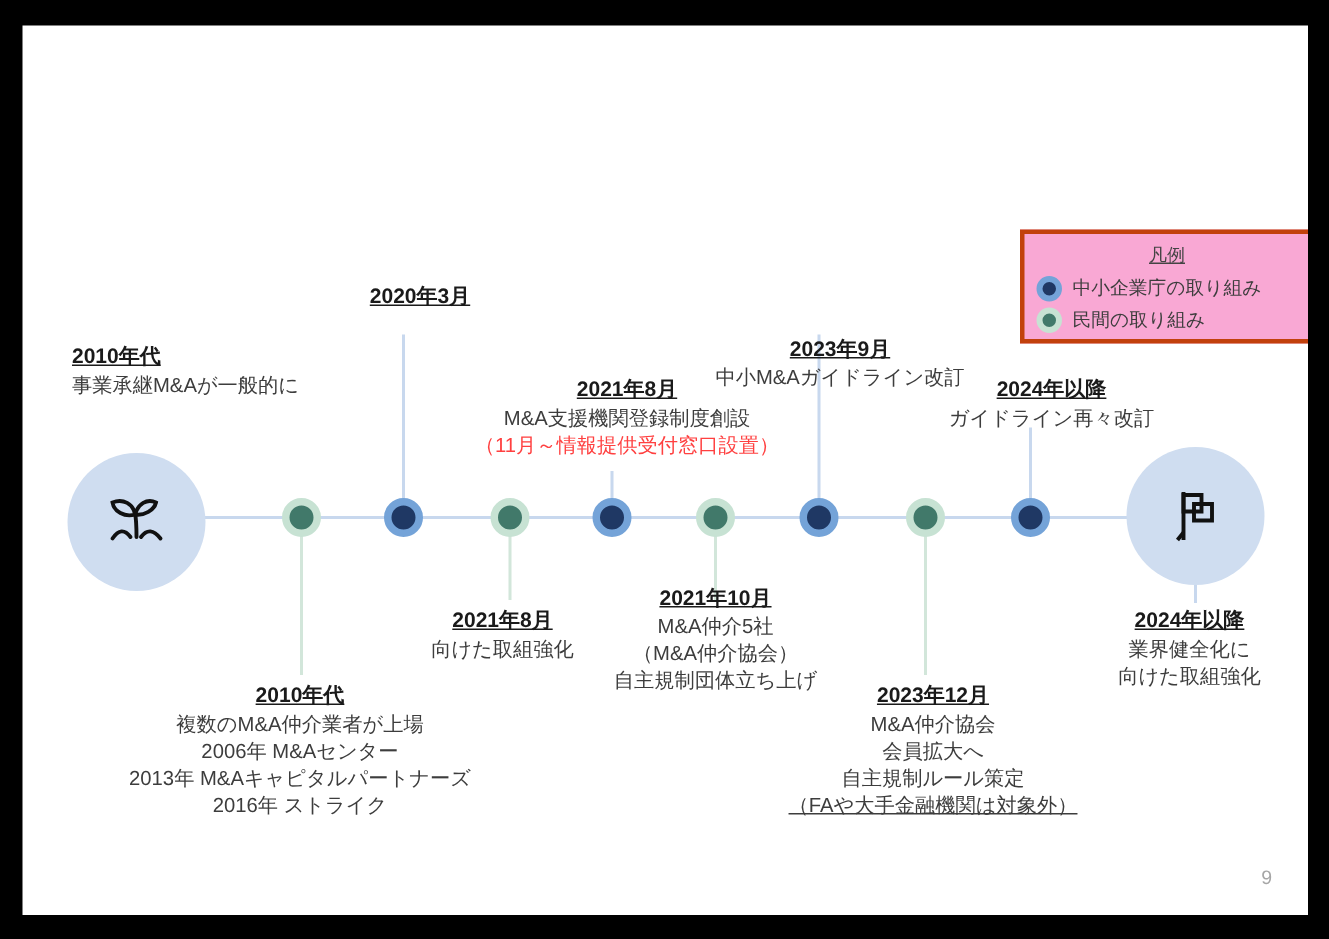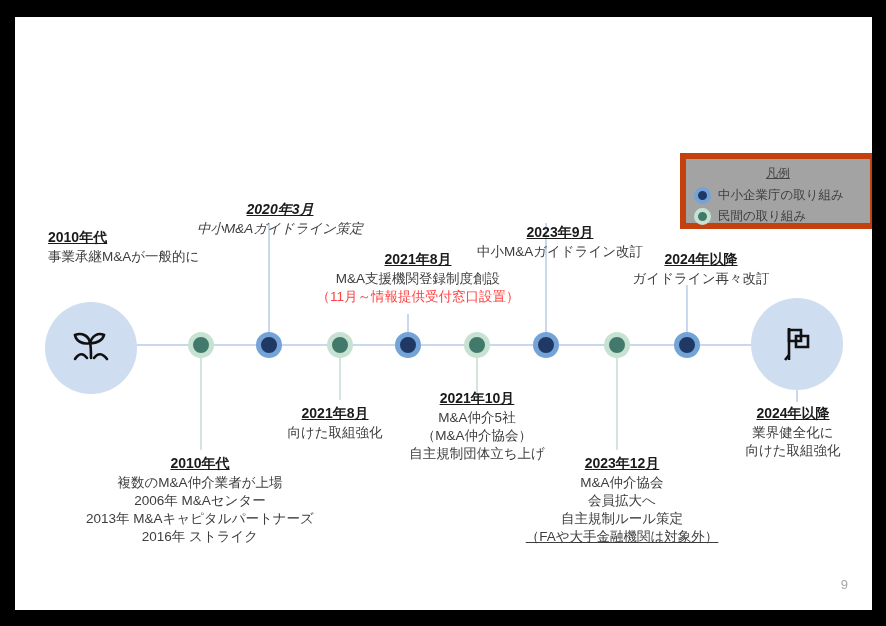--- a/index.html
+++ b/index.html
@@ -8,21 +8,21 @@
     font-family:"Liberation Sans","DejaVu Sans",sans-serif;
     -webkit-font-smoothing:antialiased;
   }
   .slide{
     position:absolute;left:15px;top:17px;width:857px;height:593px;
     background:#ffffff;overflow:hidden;
   }
   
   .legend{
     position:absolute;left:665px;top:136px;width:196px;height:76px;
-    border:6px solid #c2410c;background:#a3a3a3;box-sizing:border-box;
+    border:3px solid #c2410c;background:#f9a8d4;box-sizing:border-box;
     padding:6px 8px 4px 8px;
   }
   .legend-title{
     text-align:center;font-size:12px;color:#444;text-decoration:underline;
     margin-bottom:5px;
   }
   .legend-item{display:flex;align-items:center;margin-bottom:4px;font-size:12.5px;color:#3d3d3d;white-space:nowrap;}
   .legend-dot{border-radius:50%;width:9px;height:9px;margin-right:7px;flex:0 0 auto;}
   
   .hline{position:absolute;left:115px;top:327px;width:626px;height:2px;background:#c8d8ee;}
@@ -108,23 +108,22 @@
   <div class="dot private" style="left:462px;top:328px;"></div>
   <div class="dot agency" style="left:531px;top:328px;"></div>
   <div class="dot private" style="left:602px;top:328px;"></div>
   <div class="dot agency" style="left:672px;top:328px;"></div>
 
   <div class="event left-align" style="left:33px;top:211px;">
     <div class="year">2010年代</div>
     <div class="line">事業承継M&amp;Aが一般的に</div>
   </div>
 
-  <div class="event" style="left:265px;top:183px;font-style:italic;">
+  <div class="event" style="left:265px;top:171px;">
     <div class="year">2020年3月</div>
-    <div class="line">中小M&amp;Aガイドライン策定</div>
   </div>
   <div class="event" style="left:545px;top:171px;margin-top:35px;">
     <div class="year">2023年9月</div>
     <div class="line">中小M&amp;Aガイドライン改訂</div>
   </div>
   <div class="event" style="left:403px;top:233px;">
     <div class="year">2021年8月</div>
     <div class="line">M&amp;A支援機関登録制度創設</div>
     <div class="line red">（11月～情報提供受付窓口設置）</div>
   </div>

